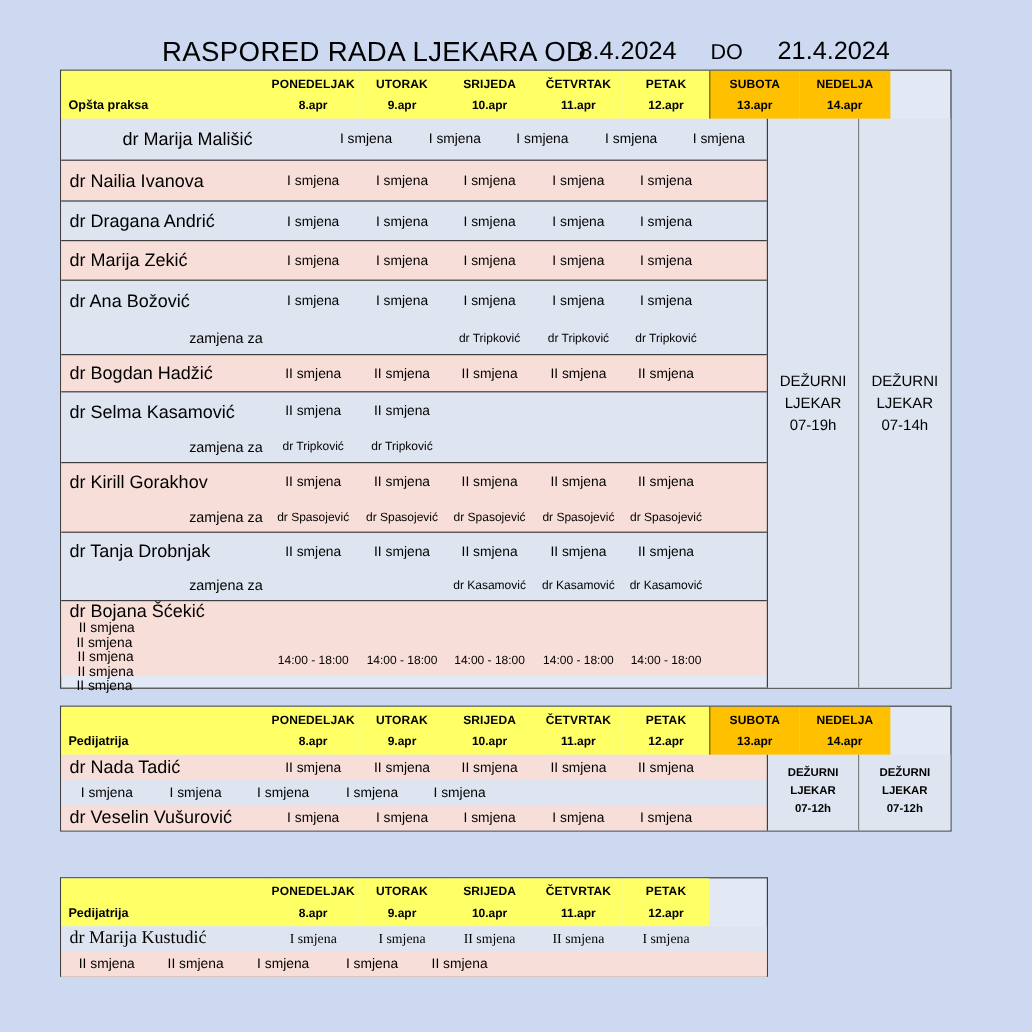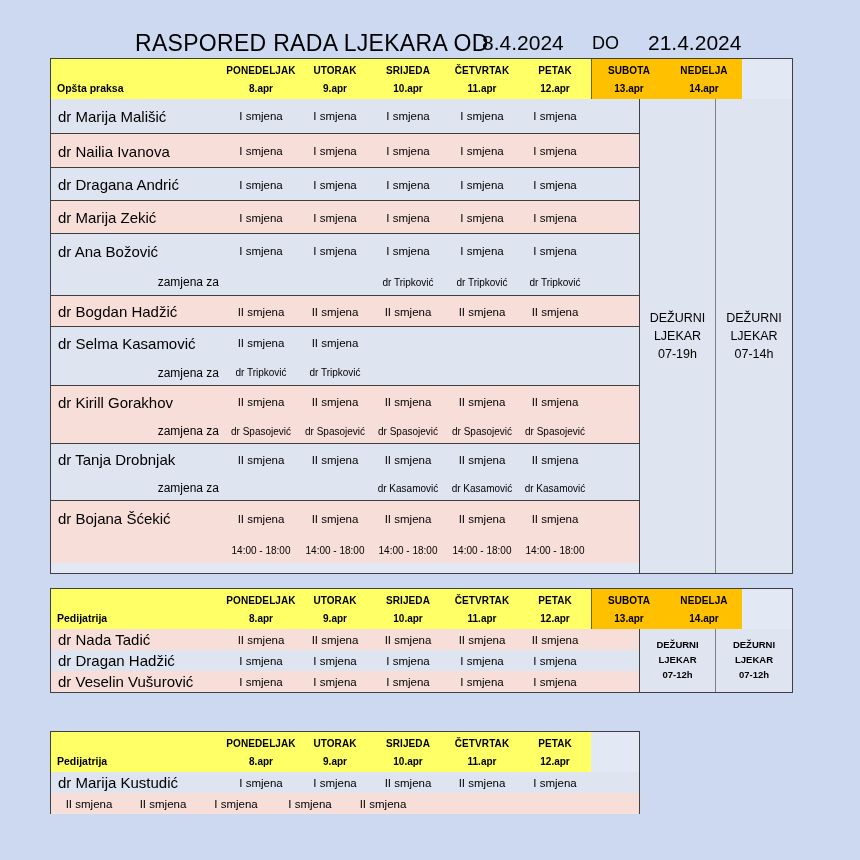--- a/index.html
+++ b/index.html
@@ -228,21 +228,21 @@
       </div>
       <div class="dcol weekend" style="width:76px;">
         <span class="dname">NEDELJA</span>
         <span class="ddate">14.apr</span>
       </div>
     </div>
 
     <div class="rows" id="gp-rows" style="top:40px; width:588px;">
         <div class="row blue" style="height: 34px; display: block;">
           <div class="rowpair" style="height: 100%;">
-            <div class="ln" style="height: 34px;">
+            <div class="ln" style="height: 34px; margin-left: 44px;">
               <div class="cell-name" style="width: 172px;">dr Marija Mališić</div>
               <div class="cell-shift" style="width: 76px;">I smjena</div>
               <div class="cell-shift" style="width: 72px;">I smjena</div>
               <div class="cell-shift" style="width: 74px;">I smjena</div>
               <div class="cell-shift" style="width: 74px;">I smjena</div>
               <div class="cell-shift" style="width: 72px;">I smjena</div>
             </div>
           </div>
         </div>
         <div class="row pink sep-top" style="height: 34px; display: block;">
@@ -368,21 +368,21 @@
               <div class="cell-note" style="width: 76px;"></div>
               <div class="cell-note" style="width: 72px;"></div>
               <div class="cell-note" style="width: 74px;">dr Kasamović</div>
               <div class="cell-note" style="width: 74px;">dr Kasamović</div>
               <div class="cell-note" style="width: 72px;">dr Kasamović</div>
             </div>
           </div>
         </div>
         <div class="row pink sep-top" style="height: 63px; display: block;">
           <div class="rowpair" style="height: 100%;">
-            <div class="ln" style="height: 35px;">
+            <div class="ln" style="height: 35px; flex-direction: column;">
               <div class="cell-name" style="width: 172px;">dr Bojana Šćekić</div>
               <div class="cell-shift" style="width: 76px;">II smjena</div>
               <div class="cell-shift" style="width: 72px;">II smjena</div>
               <div class="cell-shift" style="width: 74px;">II smjena</div>
               <div class="cell-shift" style="width: 74px;">II smjena</div>
               <div class="cell-shift" style="width: 72px;">II smjena</div>
             </div>
             <div class="ln" style="height: 28px;">
               <div class="cell-sub" style="width: 172px;"></div>
               <div class="cell-note" style="width: 76px;">14:00 - 18:00</div>
@@ -454,21 +454,20 @@
               <div class="cell-shift" style="width: 72px;">II smjena</div>
               <div class="cell-shift" style="width: 74px;">II smjena</div>
               <div class="cell-shift" style="width: 74px;">II smjena</div>
               <div class="cell-shift" style="width: 72px;">II smjena</div>
             </div>
           </div>
         </div>
         <div class="row blue" style="height: 21px; display: block;">
           <div class="rowpair" style="height: 100%;">
             <div class="ln" style="height: 21px;">
-              <div class="cell-name" style="width: 172px;">dr Dragan Hadžić</div>
               <div class="cell-shift" style="width: 76px;">I smjena</div>
               <div class="cell-shift" style="width: 72px;">I smjena</div>
               <div class="cell-shift" style="width: 74px;">I smjena</div>
               <div class="cell-shift" style="width: 74px;">I smjena</div>
               <div class="cell-shift" style="width: 72px;">I smjena</div>
             </div>
           </div>
         </div>
         <div class="row pink" style="height: 21px; display: block;">
           <div class="rowpair" style="height: 100%;">
@@ -521,21 +520,21 @@
       </div>
       <div class="dcol" style="width:72px;">
         <span class="dname">PETAK</span>
         <span class="ddate">12.apr</span>
       </div>
     </div>
 
     <div class="rows" id="gyn-rows" style="top:40px; width:588px;">
         <div class="row blue" style="height: 21px; display: block;">
           <div class="rowpair" style="height: 100%;">
-            <div class="ln" style="height: 21px;">
+            <div class="ln" style="height: 21px; font-family: Liberation Serif, serif;">
               <div class="cell-name" style="width: 172px;">dr Marija Kustudić</div>
               <div class="cell-shift" style="width: 76px;">I smjena</div>
               <div class="cell-shift" style="width: 72px;">I smjena</div>
               <div class="cell-shift" style="width: 74px;">II smjena</div>
               <div class="cell-shift" style="width: 74px;">II smjena</div>
               <div class="cell-shift" style="width: 72px;">I smjena</div>
             </div>
           </div>
         </div>
         <div class="row pink" style="height: 21px; display: block;">

